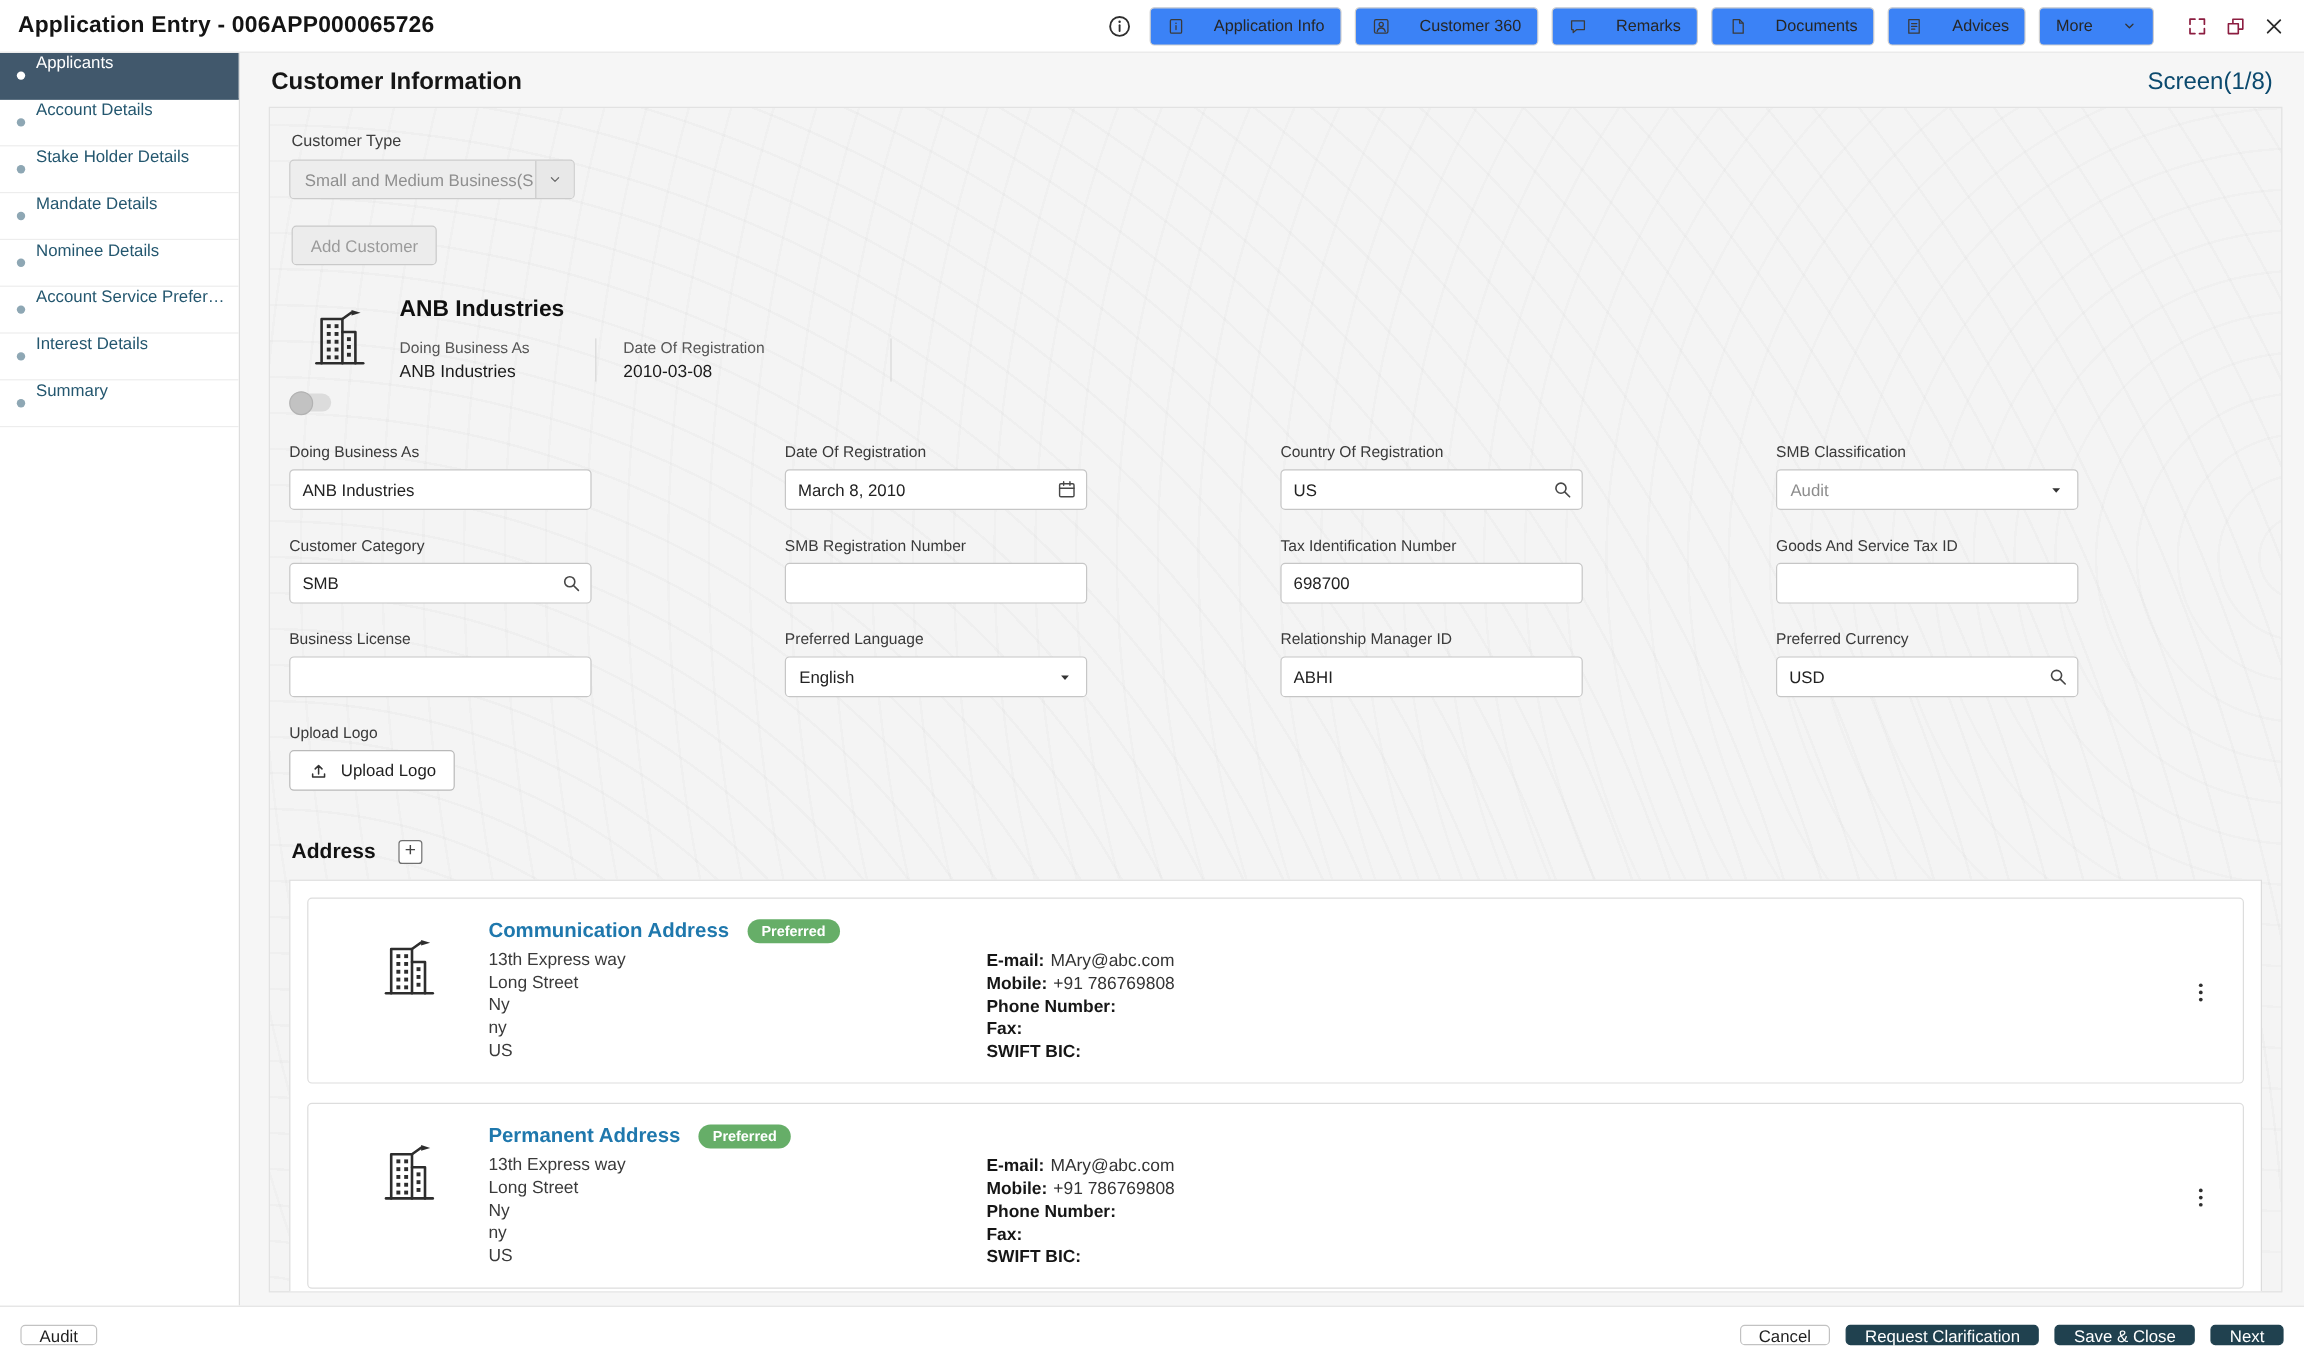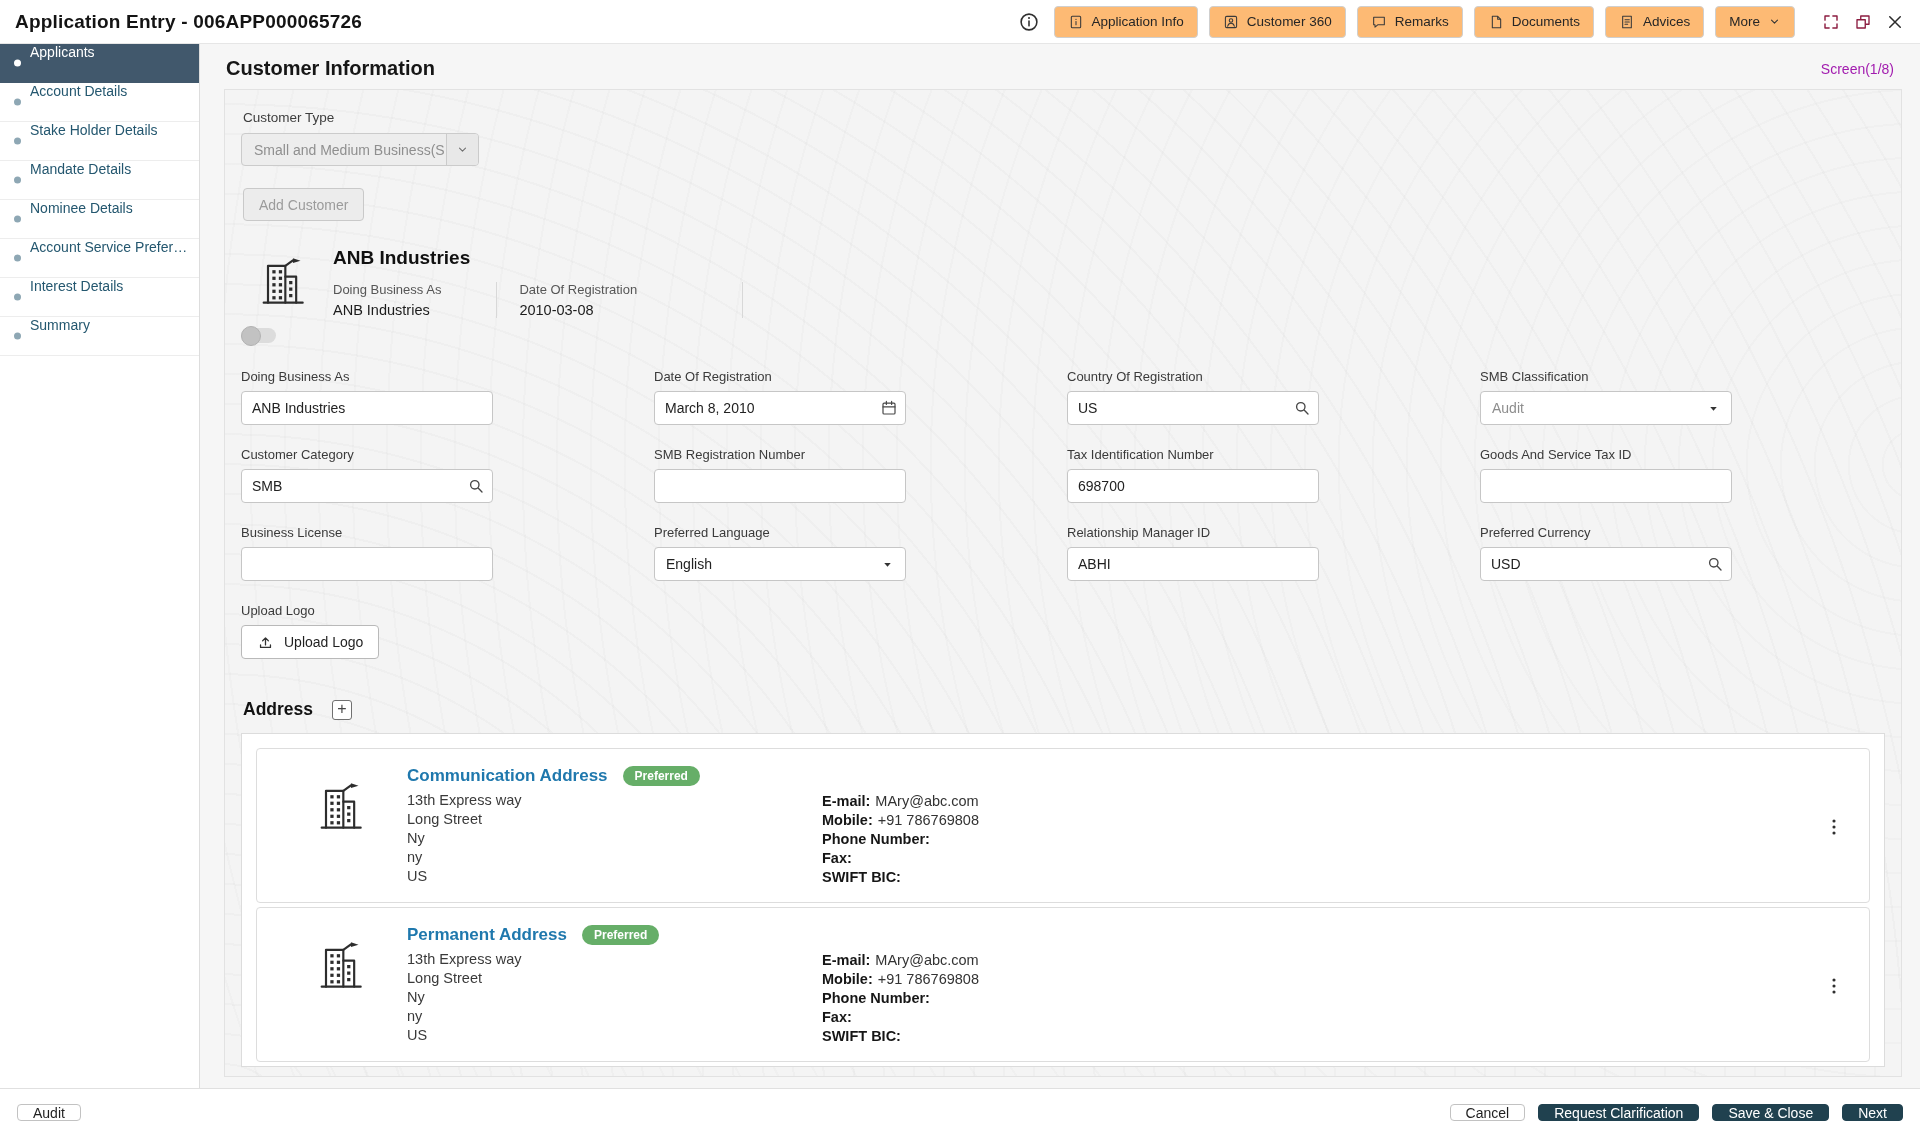--- a/index.html
+++ b/index.html
@@ -5,41 +5,41 @@
   *{box-sizing:border-box;margin:0;padding:0}
   html,body{width:1920px;height:1136px;overflow:hidden;font-family:"Liberation Sans",sans-serif;background:#fff;color:#222}
   svg.ic{display:block}
   button{font-family:inherit}
 
   
   .topbar{position:absolute;top:0;left:0;right:0;height:44px;background:#fff;border-bottom:1px solid #e6e6e6;display:flex;align-items:center;padding:0 16px 0 15px;z-index:10}
   .app-title{font-size:19px;font-weight:bold;color:#141414;letter-spacing:.2px}
   .topbar-right{margin-left:auto;display:flex;align-items:center;gap:11px}
   .info-ic{width:22px;height:22px;color:#2e2e2e;cursor:pointer;margin-right:3px}
-  .hbtn{display:flex;align-items:center;gap:8px;height:32px;padding:0 13px;background:#fdba74;border:1px solid #cfcfcf;border-radius:4px;font-size:13.5px;color:#262626;cursor:pointer;white-space:nowrap}
+  .hbtn{display:flex;align-items:center;gap:24px;height:32px;padding:0 13px;background:#3b82f6;border:1px solid #cfcfcf;border-radius:4px;font-size:13.5px;color:#262626;cursor:pointer;white-space:nowrap}
   .hbtn svg{width:16px;height:16px;color:#3a3a3a}
   .hbtn .caret{width:13px;height:13px;color:#333}
   .winctl{display:flex;align-items:center;gap:14px;margin-left:10px;padding-left:6px}
   .winctl svg{width:18px;height:18px;cursor:pointer}
   .wc-red{color:#8c1d40}
   .wc-x{color:#2b2b2b;width:16px;height:16px}
 
   
   .sidebar{position:absolute;top:44px;left:0;width:200px;bottom:48px;background:#fff;border-right:1px solid #ddd;overflow:hidden}
   .nav-item{position:relative;height:39px;display:flex;padding:0 10px 0 30px;font-size:14px;color:#24576f;border-bottom:1px solid #ededed;cursor:pointer;white-space:nowrap}
   .nav-item .nav-label{overflow:hidden;text-overflow:ellipsis}
   .nav-item .dot{position:absolute;left:14px;top:50%;transform:translateY(-50%);width:7px;height:7px;border-radius:50%;background:#8ea7b4}
   .nav-item.active{background:#41586c;color:#fff;border-bottom-color:#41586c}
   .nav-item.active .dot{background:#fff}
 
   
   .content{position:absolute;top:44px;left:200px;right:0;bottom:48px;background:#f6f6f6;overflow:hidden}
   .content-head{display:flex;align-items:center;justify-content:space-between;padding:13px 26px 9px 26px}
   .content-title{font-size:20px;font-weight:bold;color:#161616}
-  .screen-ind{font-size:14px;color:#a21caf}
+  .screen-ind{font-size:20px;color:#0c4a6e}
   .panel{margin:0 18px 0 24px;height:calc(100% - 56px);border:1px solid #e2e2e2;padding:16px 16px 10px 16px;overflow:hidden;
     background:
       repeating-radial-gradient(circle at 0% 105%, rgba(130,130,130,.045) 0 2px, transparent 2px 30px),
       repeating-radial-gradient(circle at 101% 38%, rgba(130,130,130,.035) 0 2px, transparent 2px 34px),
       #f4f4f4;}
 
   .ct-label{font-size:13.5px;color:#3d3d3d;margin:4px 0 8px 2px}
   .ct-select{width:238px;height:33px;background:#ededed;border:1px solid #cbcbcb;border-radius:4px;display:flex;align-items:center;color:#8f8f8f;font-size:14px;cursor:default;overflow:hidden}
   .ct-select .sel-text{padding-left:12px;flex:1;white-space:nowrap;overflow:hidden}
   .ct-caret-box{width:32px;height:100%;border-left:1px solid #cbcbcb;display:flex;align-items:center;justify-content:center;color:#6e6e6e;background:#e8e8e8;flex:0 0 auto}
@@ -74,21 +74,21 @@
   .upload-btn{display:flex;align-items:center;gap:10px;height:34px;padding:0 15px;background:#fff;border:1px solid #b9b9b9;border-radius:4px;font-size:14px;color:#1f1f1f;cursor:pointer}
   .upload-btn svg{width:17px;height:17px;color:#333}
 
   
   .addr-head{margin-top:40px;display:flex;align-items:center;gap:19px;padding-left:2px}
   .addr-title{font-size:17.5px;font-weight:bold;color:#121212}
   .plus-btn{width:20px;height:20px;border:1.6px solid #707070;border-radius:3px;background:#fff;color:#454545;cursor:pointer;display:flex;align-items:center;justify-content:center;font-size:16px;line-height:1;padding:0}
   .plus-btn::before{content:"+";margin-top:-1px}
   .addr-container{margin-top:13px;background:#fff;border:1px solid #dcdcdc;padding:14px 14px 4px}
   .addr-card{border:1px solid #ddd;border-radius:4px;background:#fff;display:flex;align-items:flex-start;padding:17px 24px 15px 0;min-height:128px}
-  .addr-card + .addr-card{margin-top:4px}
+  .addr-card + .addr-card{margin-top:16px}
   .addr-icon{width:52px;height:56px;color:#2d2d2d;margin:12px 42px 0 56px;flex:0 0 auto}
   .addr-main{width:415px}
   .addr-title-row{display:flex;align-items:center;gap:15px}
   .addr-link{font-size:17px;font-weight:bold;color:#1f78ad;cursor:pointer}
   .badge{background:#66ae68;color:#fff;font-size:12px;font-weight:bold;padding:3px 12px;border-radius:10px}
   .addr-lines{margin-top:5px;font-size:14.5px;color:#3a3a3a;line-height:19px}
   .addr-contact{margin-top:26px;font-size:14.5px;line-height:19px}
   .c-label{font-weight:bold;color:#161616;margin-right:5px}
   .c-val{color:#333}
   .kebab{margin-left:auto;align-self:center;width:22px;height:22px;color:#2f2f2f;cursor:pointer}

